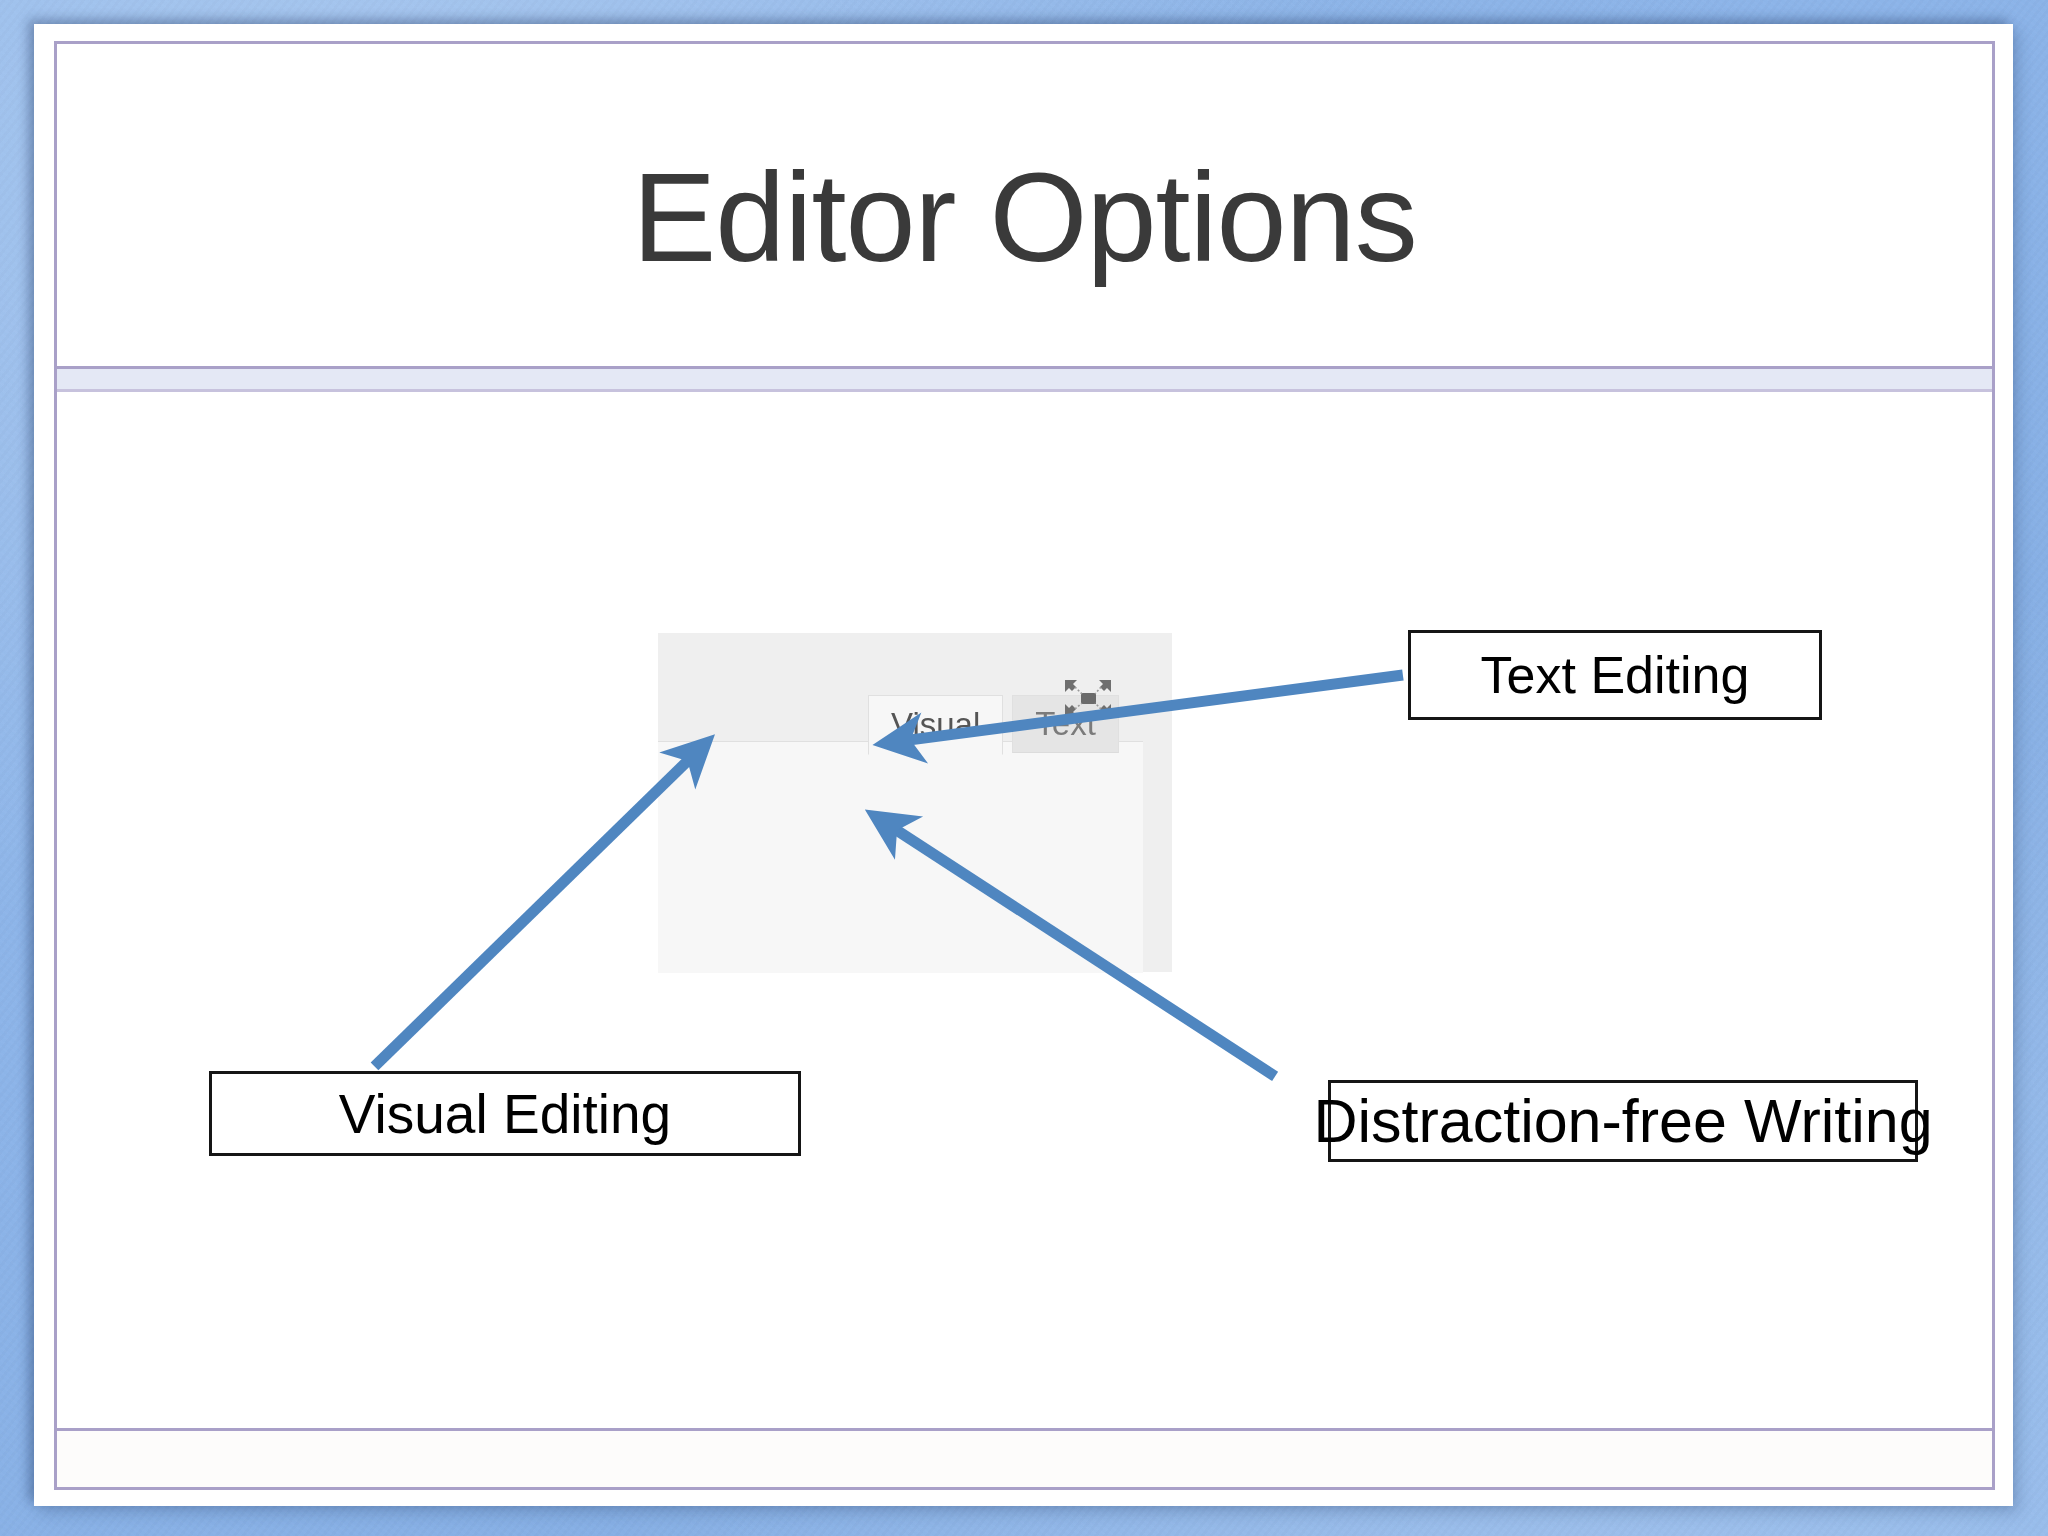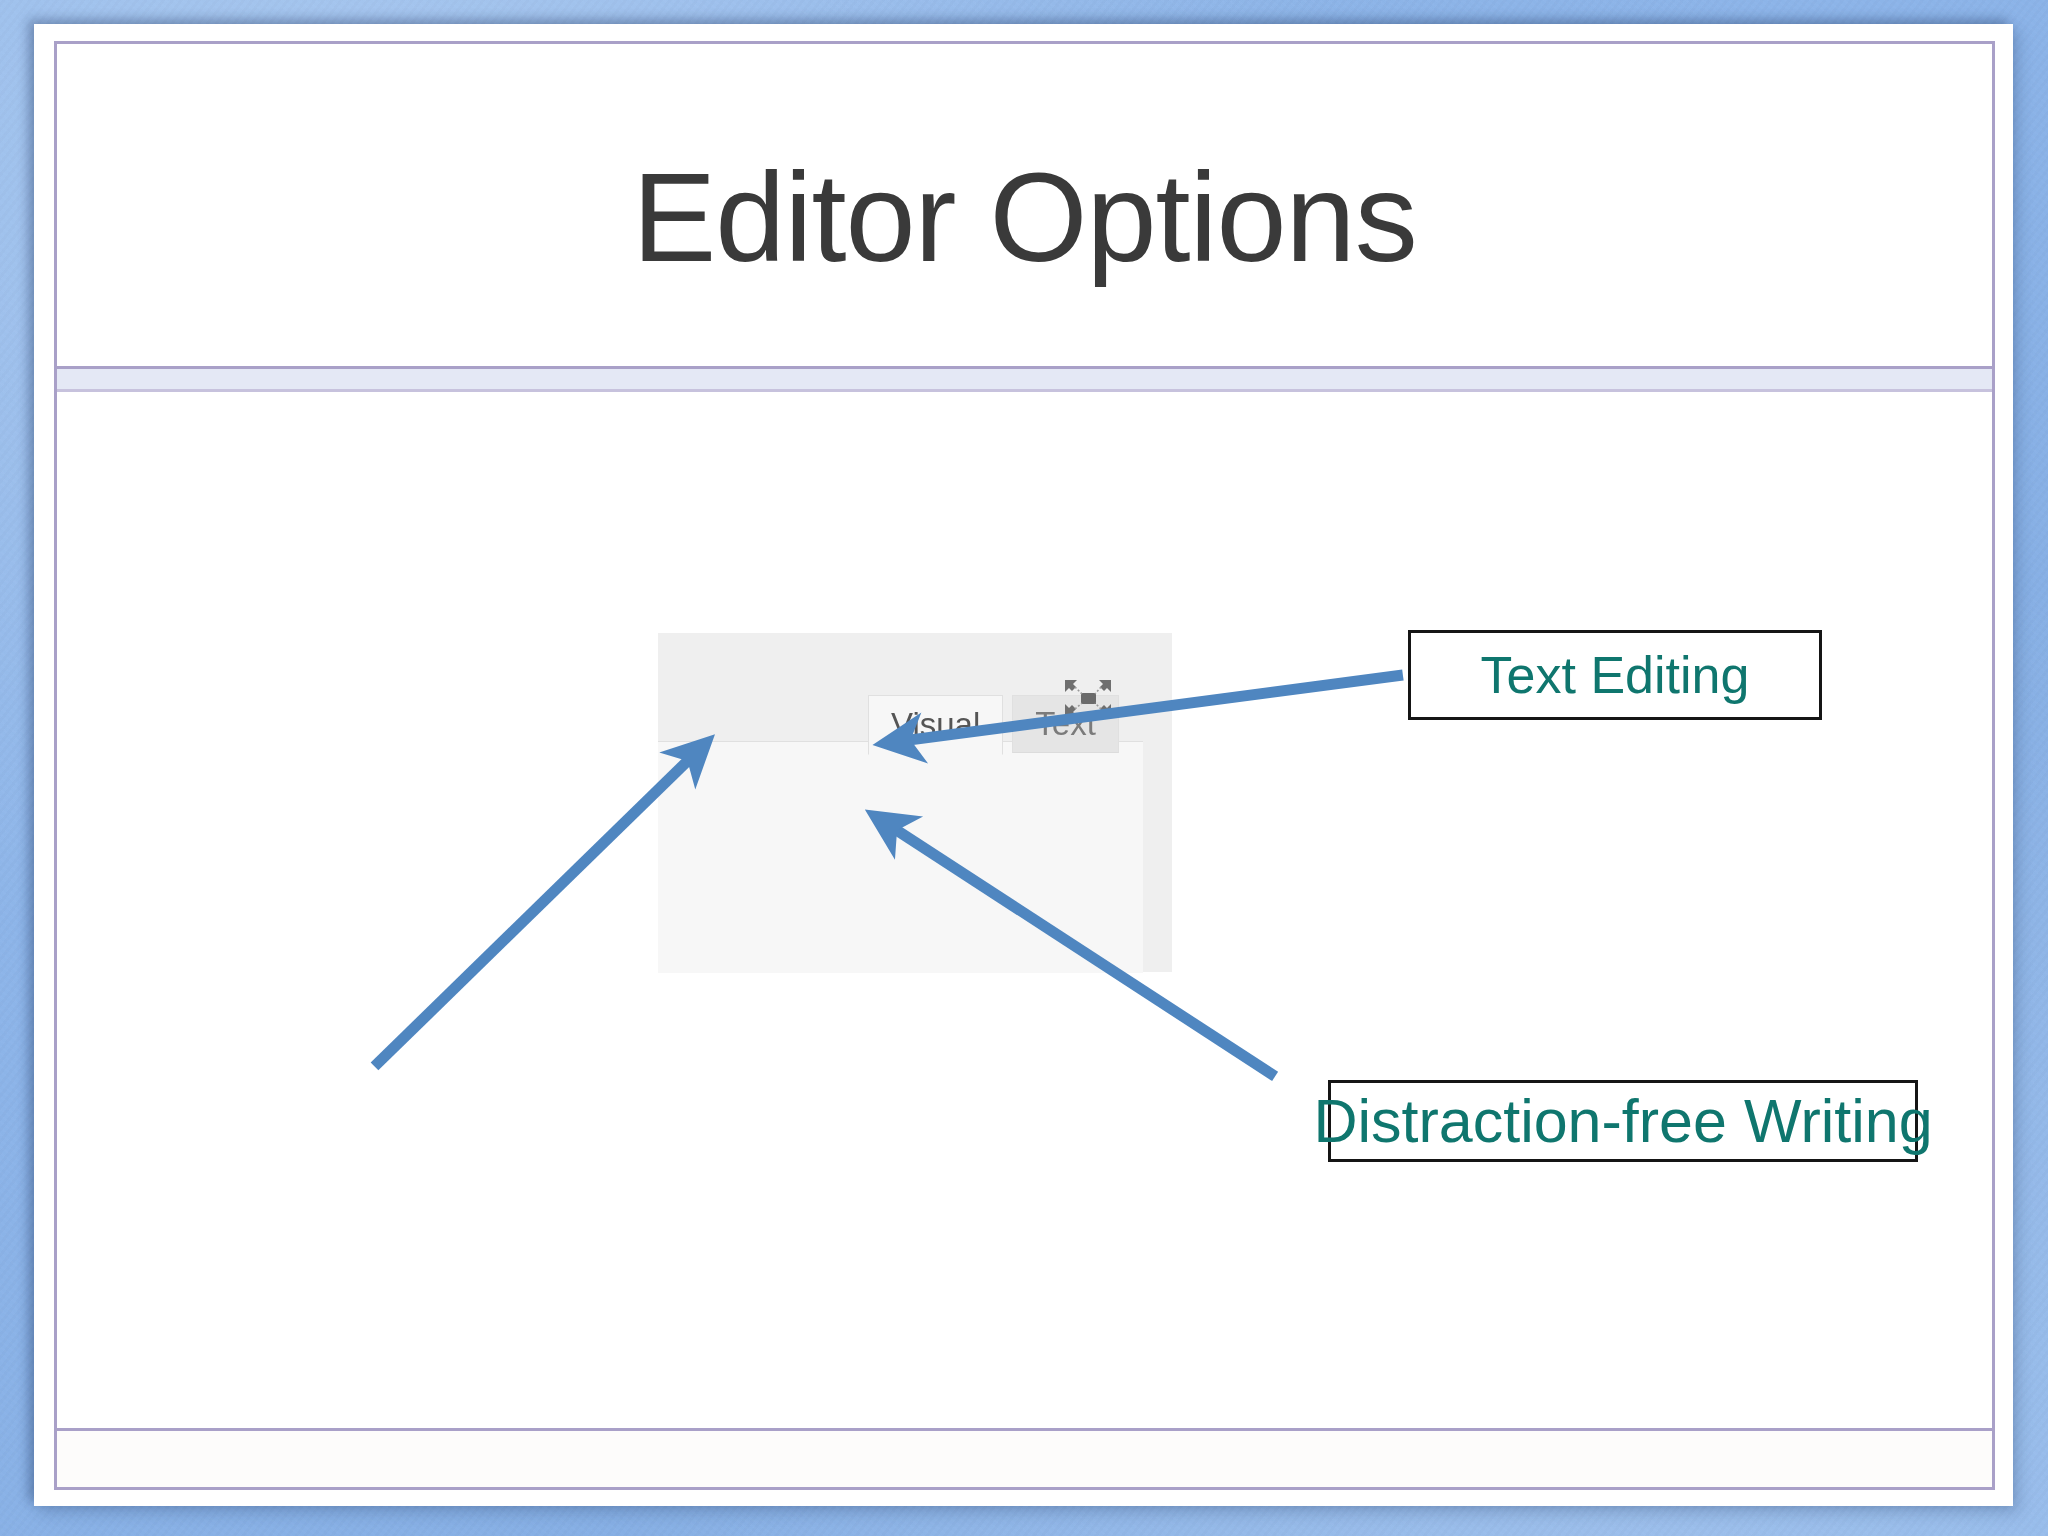--- a/index.html
+++ b/index.html
@@ -165,21 +165,21 @@
 
   
   .callout {
     position: absolute;
     background: #ffffff;
     border: 3px solid #151515;
     box-sizing: border-box;
     display: flex;
     align-items: center;
     justify-content: center;
-    color: #0f766e;
+    color: #000000;
     white-space: nowrap;
   }
   .callout-text-editing {
     left: 1351px;
     top: 586px;
     width: 414px;
     height: 90px;
     font-size: 52px;
   }
   .callout-visual-editing {
@@ -253,20 +253,23 @@
             <line x1="40" y1="35" x2="34" y2="29" stroke="#9a9a9a" stroke-width="1.6" stroke-dasharray="2 2"></line>
           </svg>
         </div>
 
       </div>
 
       <div class="callout callout-text-editing">
         <span>Text Editing</span>
       </div>
 
+      <div class="callout callout-visual-editing">
+        <span>Visual Editing</span>
+      </div>
 
       <div class="callout callout-dfw">
         <span>Distraction-free Writing</span>
       </div>
 
       <svg class="arrows" viewBox="0 0 1938 1446" preserveAspectRatio="none">
         <defs>
           <marker id="ahead" markerWidth="5.2" markerHeight="5.2" refX="3.6" refY="2.6" orient="auto" markerUnits="strokeWidth">
             <path d="M0.2,0.25 L5.0,2.6 L0.2,4.95 L1.5,2.6 Z" fill="#4f86c0"></path>
           </marker>

